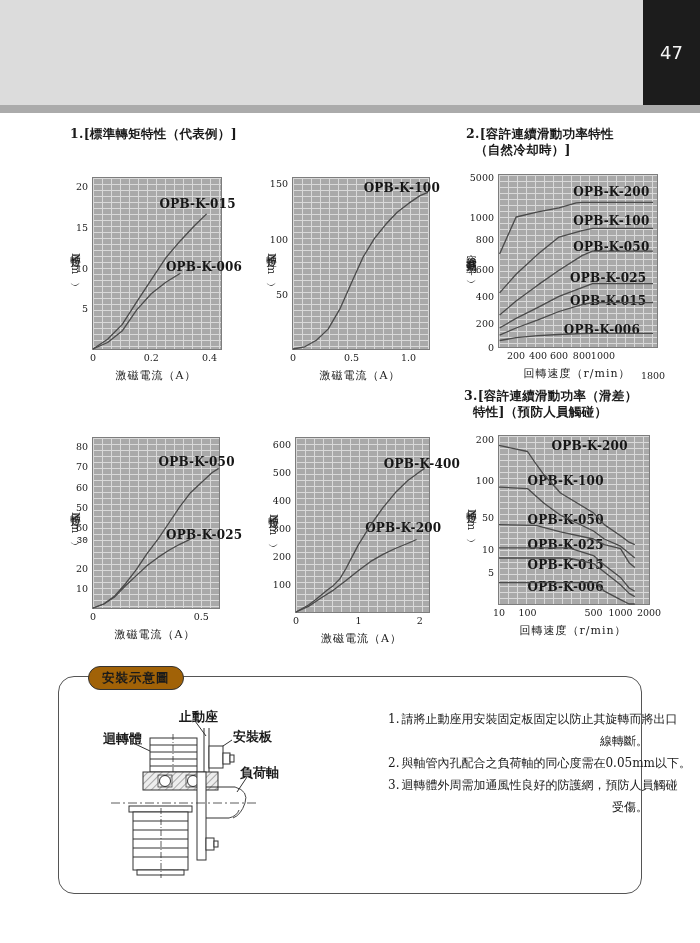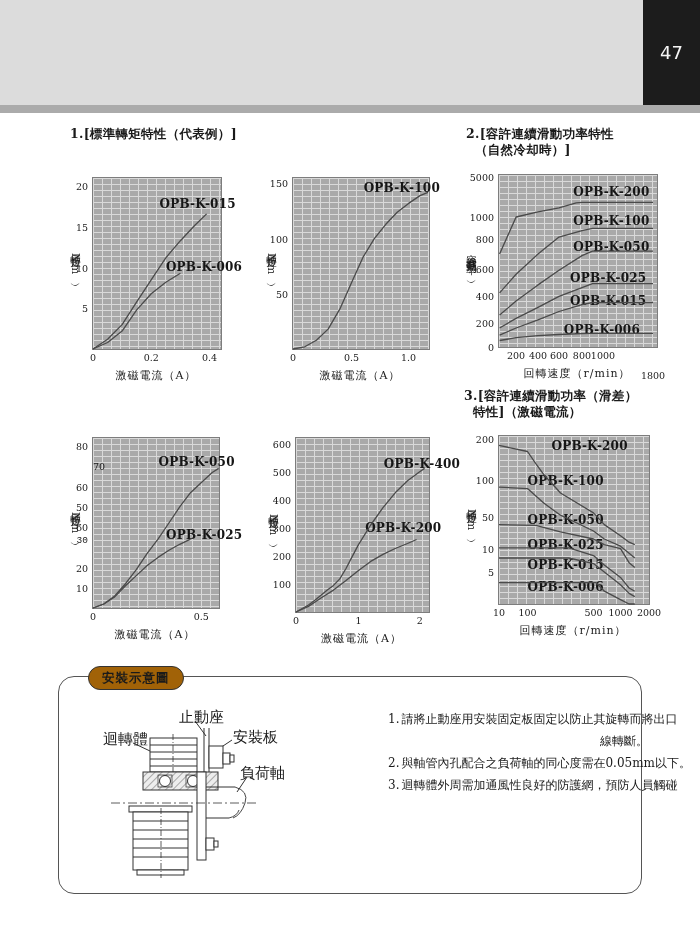--- a/index.html
+++ b/index.html
@@ -57,21 +57,21 @@
   .curves polyline{fill:none;stroke:#4a4a4a;stroke-width:1.3;stroke-linejoin:round;}
   .curve-label{position:absolute;font-size:12px;font-weight:bold;white-space:nowrap;
                transform:translateY(-50%);color:#161616;letter-spacing:0.2px;}
   
   .install-box{position:absolute;left:58px;top:676px;width:582px;height:216px;
                border:1.5px solid #555;border-radius:16px;background:#fff;}
   .install-pill{position:absolute;left:88px;top:666px;height:22px;padding:0 13px;
                 border:1.5px solid #333;border-radius:12px;background:#a16207;
                 display:flex;align-items:center;font-size:12.5px;font-weight:bold;letter-spacing:1px;z-index:2;}
   .diagram{position:absolute;left:85px;top:700px;width:220px;height:195px;}
-  .dlabel{position:absolute;font-size:15px;font-weight:400;white-space:nowrap;z-index:1;}
+  .dlabel{position:absolute;font-size:13px;font-weight:700;white-space:nowrap;z-index:1;}
   .notes{position:absolute;left:388px;top:708px;width:260px;font-size:12px;line-height:22px;}
   .note-row{white-space:nowrap;}
   .note-row .num{margin-right:2px;}
   .note-row.cont{padding-left:14px;text-align:right;}
 </style>
 </head>
 <body>
 
 <div class="page">
 
@@ -83,21 +83,21 @@
 
   <div class="sec-title" id="t1">
     <div>1.[標準轉矩特性（代表例）]</div>
   </div>
   <div class="sec-title" id="t2">
     <div>2.[容許連續滑動功率特性</div>
     <div class="l2">（自然冷却時）]</div>
   </div>
   <div class="sec-title" id="t3">
     <div>3.[容許連續滑動功率（滑差）</div>
-    <div class="l2">特性]（激磁電流）</div>
+    <div class="l2">特性]（預防人員觸碰）</div>
   </div>
 
   <div class="chart" id="c1">
     <div class="ytitle">轉矩（Nm）</div>
     <div class="plot">
         <span class="curve-label" style="left: 66.56px; top: 25.65px;">OPB-K-015</span>
         <span class="curve-label" style="left: 72.96px; top: 88.92px;">OPB-K-006</span>
         <svg width="128" height="171" class="curves">
           <polyline points="0.0,171.0 14.6,161.2 29.1,146.6 43.7,123.8 58.2,101.8 72.8,79.8 87.4,62.7 101.9,47.3 113.6,35.9"></polyline>
           <polyline points="0.0,171.0 14.6,164.5 29.1,153.1 43.7,131.9 58.2,115.7 72.8,104.3 87.4,95.3"></polyline>
@@ -173,21 +173,21 @@
       </div>
     <div class="xtitle">激磁電流（A）</div>
   <span class="tick xtick" style="left: 35px; top: 183px;">0</span>
       <span class="tick xtick" style="left: 143.36px; top: 183px;">0.5</span>
       <span class="tick ytick" style="left: 33px; top: 159.77px;">10</span>
       <span class="tick ytick" style="left: 33px; top: 139.54px;">20</span>
       <span class="tick ytick" style="left: 33px; top: 112px; font-family: Liberation Mono, monospace;">30</span>
       <span class="tick ytick" style="left: 33px; top: 99.08px;">60</span>
       <span class="tick ytick" style="left: 33px; top: 78.85px;">50</span>
       <span class="tick ytick" style="left: 33px; top: 58.62px;">60</span>
-      <span class="tick ytick" style="left: 50px; top: 38.39px;">70</span>
+      <span class="tick ytick" style="left: 33px; top: 38.39px;">70</span>
       <span class="tick ytick" style="left: 33px; top: 18.16px;">80</span>
     </div>
   <div class="chart" id="c5">
     <div class="ytitle">轉矩（Nm）</div>
     <div class="plot">
         <span class="curve-label" style="left: 55.86px; top: 26.1px; padding-left: 32px;">OPB-K-400</span>
         <span class="curve-label" style="left: 69.16px; top: 90.48px;">OPB-K-200</span>
         <svg width="133" height="174" class="curves">
           <polyline points="0.0,174.0 12.5,167.0 18.8,162.2 25.0,157.2 31.3,152.1 37.5,147.4 43.8,140.9 50.0,130.5 56.3,118.4 62.5,106.6 74.7,87.0 87.0,69.6 99.2,54.8 111.5,42.7 123.7,33.8 128.6,30.4"></polyline>
           <polyline points="0.0,174.0 12.5,168.4 25.0,160.0 37.5,152.1 50.0,142.6 62.5,132.5 74.7,123.4 87.0,116.4 99.2,110.5 111.5,105.5 120.6,101.5"></polyline>
@@ -301,15 +301,16 @@
         <line x1="76" y1="108" x2="76" y2="178" stroke-dasharray="6 2 1 2" stroke-width="0.8"></line>
       </g>
     </svg>
   </div>
 
   <div class="notes">
     <div class="note-row"><span class="num">1.</span><span>請將止動座用安裝固定板固定以防止其旋轉而將出口</span></div>
     <div class="note-row cont"><span>線轉斷。</span></div>
     <div class="note-row"><span class="num">2.</span><span>與軸管內孔配合之負荷軸的同心度需在0.05mm以下。</span></div>
     <div class="note-row"><span class="num">3.</span><span>迴轉體外周需加通風性良好的防護網，預防人員觸碰</span></div>
+    <div class="note-row cont"><span>受傷。</span></div>
   </div>
 
 </div>
 
 </body></html>

